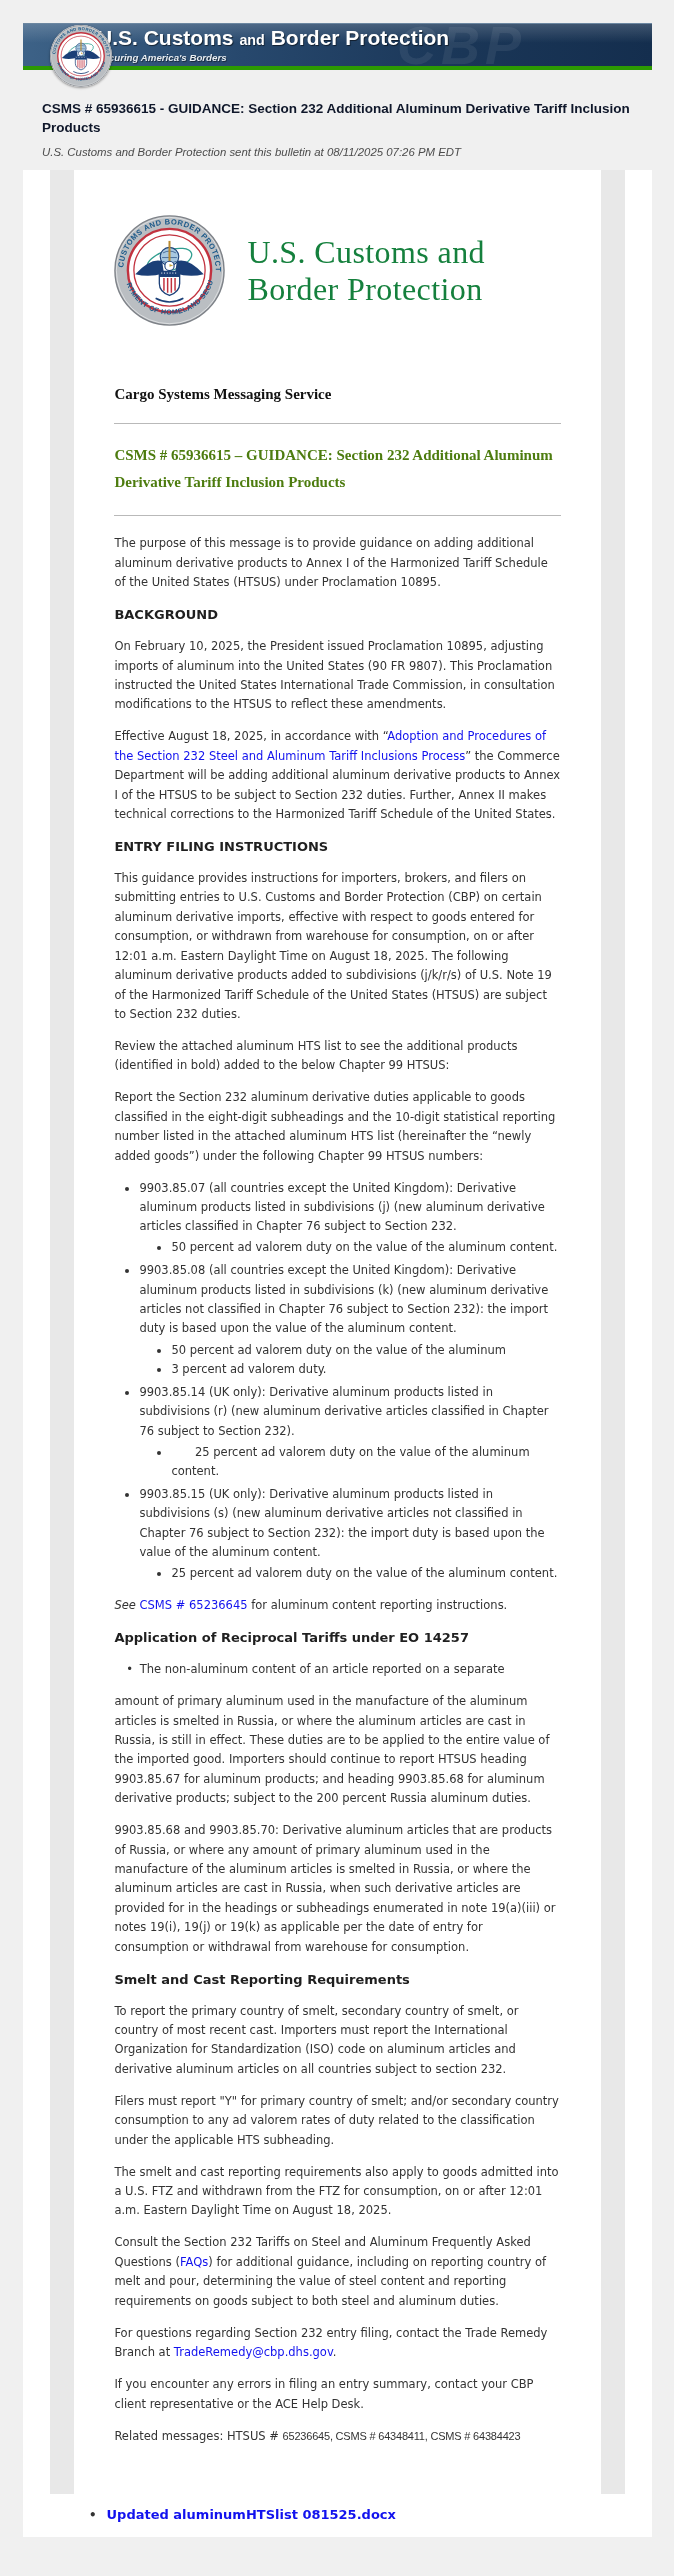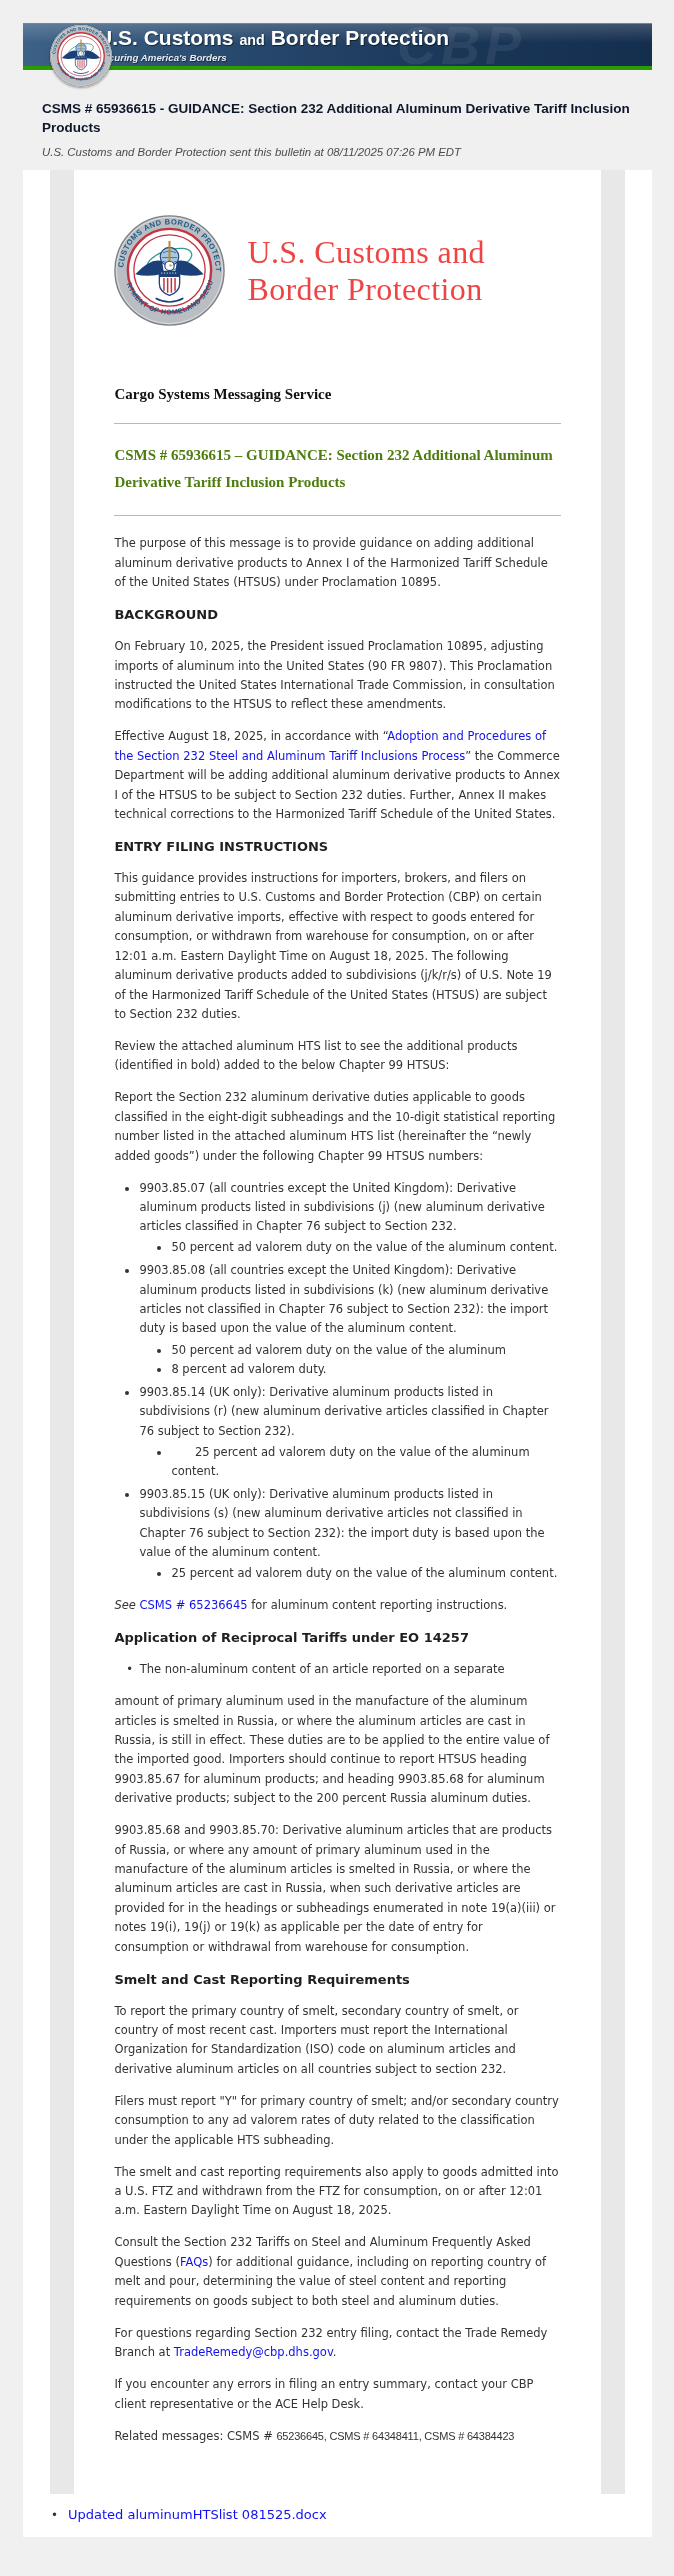--- a/index.html
+++ b/index.html
@@ -30,21 +30,21 @@
   .bulletin-title { font-family:"Liberation Sans",sans-serif; font-weight:700; font-size:13.5px; line-height:19.4px; color:#0f172a; }
   .bulletin-sent { margin-top:8.4px; font-family:"Liberation Sans",sans-serif; font-style:italic; font-size:11.4px; color:#4c4c4c; }
 
   
   .card { margin:11.8px 0 0 23px; width:629px; background:#ffffff; }
   .gray-panel { margin:0 27px; background:#e8e8e8; padding:0; }
   .letter { margin:0 24.4px; background:#ffffff; padding:45px 40px 35px 40px; color:#333; font-size:11.5px; line-height:19.4px; }
 
   .letterhead { display:flex; align-items:center; gap:22px; margin-bottom:59px; }
   .letterhead-seal { width:111px; height:111px; flex:0 0 auto; }
-  .letterhead-name { font-family:"Liberation Serif", serif; font-size:32px; line-height:37px; color:#ef4444; letter-spacing:0.4px; }
+  .letterhead-name { font-family:"Liberation Serif", serif; font-size:32px; line-height:37px; color:#15803d; letter-spacing:0.4px; }
 
   .service-name { font-family:"Liberation Serif", serif; font-weight:bold; font-size:15px; color:#111; margin:0 0 5px 0; }
   hr.rule { border:none; border-top:0.8px solid #b9b9b9; margin:18.5px 0; }
   .letter-title { font-family:"Liberation Serif", serif; font-weight:bold; font-size:15px; line-height:27px; color:#4d7c0f; margin:5px 0; }
 
   .letter p { margin:0 0 12.6px 0; }
   .letter h4 { font-size:13px; margin:0 0 12.6px 0; color:#1f1f1f; }
   .b { font-weight:normal; }
   a { color:#1212ee; text-decoration:none; }
   em.see { font-style:italic; }
@@ -53,21 +53,21 @@
   ul.hts-list > li { margin-bottom:1.7px; }
   ul.sub { list-style:disc; margin:1.7px 0 3.4px 0; padding-left:32px; }
   li.indent-more { text-indent:23.6px; }
   .related-nums { font-family:"Liberation Sans",sans-serif; font-size:11px; letter-spacing:-0.2px; }
 
   .loose-bullet { margin:0 0 12.6px 0; padding-left:11.8px; }
   .loose-bullet .dot { margin-right:6.7px; }
 
   
   .attachment-row { padding:13.5px 0 15px 0; background:#fff; }
-  .attachment-item { margin-left:28px; font-size:13px; color:#222; }
+  .attachment-item { margin-left:66px; font-size:13px; color:#222;font-weight:bold; }
   .attachment-item .dot { color:#333; margin-right:10px; font-size:11.8px; }
   .attachment-link { color:#1212ee; }
 </style>
 </head>
 <body>
 
 <svg width="0" height="0" style="position:absolute">
   <defs>
     <symbol id="cbp-seal" viewBox="0 0 120 120">
       <circle cx="60" cy="60" r="59" fill="#babec2" stroke="#7e8288" stroke-width="1.5"></circle>
@@ -155,21 +155,21 @@
           <li>
             <span class="b">9903.85.07 (all countries except the United Kingdom):</span> <span>Derivative aluminum products listed in subdivisions (j) (new aluminum derivative articles classified in Chapter 76 subject to Section 232.</span>
             <ul class="sub">
               <li><span>50 percent ad valorem duty on the value of the aluminum content.</span></li>
             </ul>
           </li>
           <li>
             <span class="b">9903.85.08 (all countries except the United Kingdom):</span> <span>Derivative aluminum products listed in subdivisions (k) (new aluminum derivative articles not classified in Chapter 76 subject to Section 232): the import duty is based upon the value of the aluminum content.</span>
             <ul class="sub">
               <li><span>50 percent ad valorem duty on the value of the aluminum</span></li>
-              <li><span>8 percent ad valorem duty.</span></li>
+              <li><span>3 percent ad valorem duty.</span></li>
             </ul>
           </li>
           <li>
             <span class="b">9903.85.14 (UK only):</span> <span>Derivative aluminum products listed in subdivisions (r) (new aluminum derivative articles classified in Chapter 76 subject to Section 232).</span>
             <ul class="sub">
               <li class="indent-more"><span>25 percent ad valorem duty on the value of the aluminum content.</span></li>
             </ul>
           </li>
           <li>
             <span class="b">9903.85.15 (UK only):</span> <span>Derivative aluminum products listed in subdivisions (s) (new aluminum derivative articles not classified in Chapter 76 subject to Section 232): the import duty is based upon the value of the aluminum content.</span>
@@ -192,21 +192,21 @@
         <p>Filers must report "Y" for primary country of smelt; and/or secondary country consumption to any ad valorem rates of duty related to the classification under the applicable HTS subheading.</p>
         <p>The smelt and cast reporting requirements also apply to goods admitted into a U.S. FTZ and withdrawn from the FTZ for consumption, on or after 12:01 a.m. Eastern Daylight Time on August 18, 2025.</p>
 
         <p><span>Consult the Section 232 Tariffs on Steel and Aluminum Frequently Asked Questions (</span><a href="#">FAQs</a><span>) for additional guidance, including on reporting country of melt and pour, determining the value of steel content and reporting requirements on goods subject to both steel and aluminum duties.</span></p>
 
 
         <p><span>For questions regarding Section 232 entry filing, contact the Trade Remedy Branch at </span><a href="#">TradeRemedy@cbp.dhs.gov</a><span>.</span></p>
 
         <p>If you encounter any errors in filing an entry summary, contact your CBP client representative or the ACE Help Desk.</p>
 
-        <p><span>Related messages: CSMS #</span> <span class="related-nums">65236645, CSMS # 64348411, CSMS # 64384423</span></p>
+        <p><span>Related messages: HTSUS #</span> <span class="related-nums">65236645, CSMS # 64348411, CSMS # 64384423</span></p>
 
       </div>
     </div>
 
     <div class="attachment-row">
       <div class="attachment-item"><span class="dot">•</span><a href="#" class="attachment-link">Updated aluminumHTSlist 081525.docx</a></div>
     </div>
   </div>
 
 </div>

